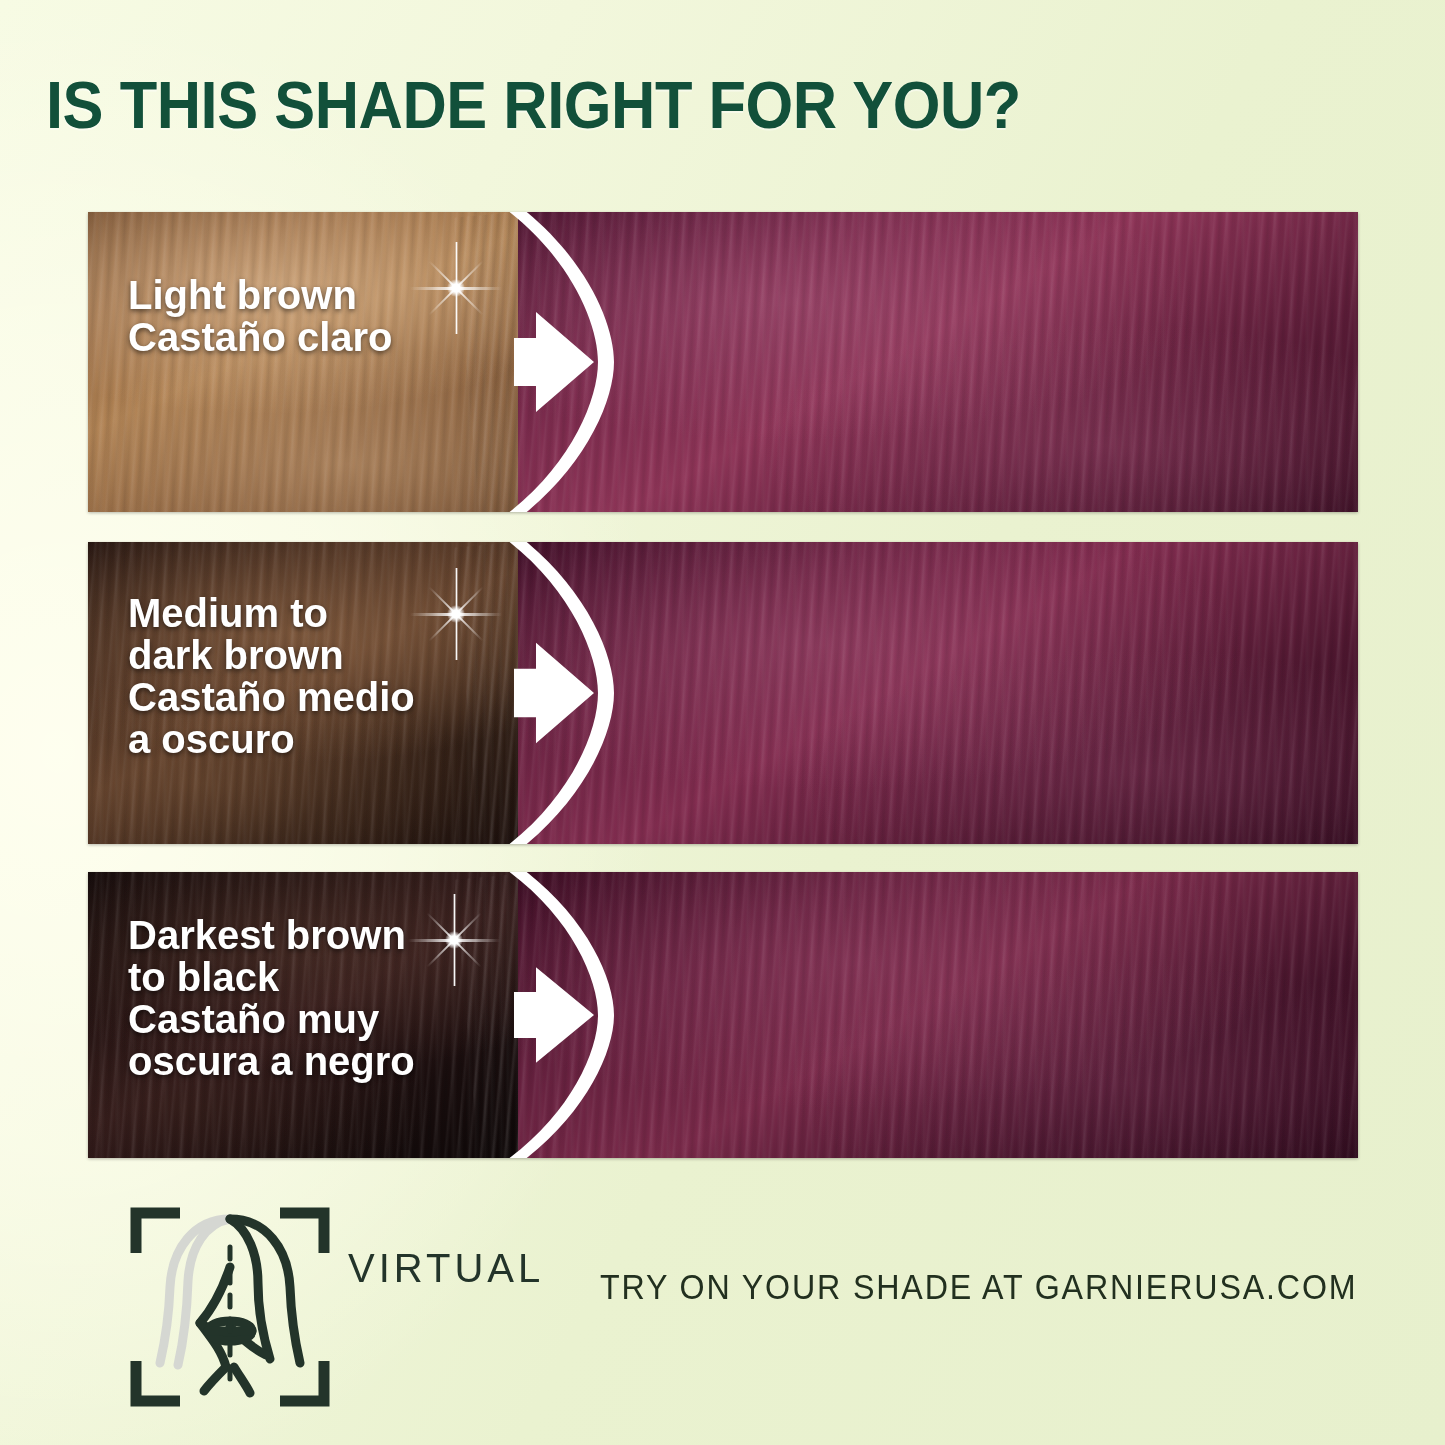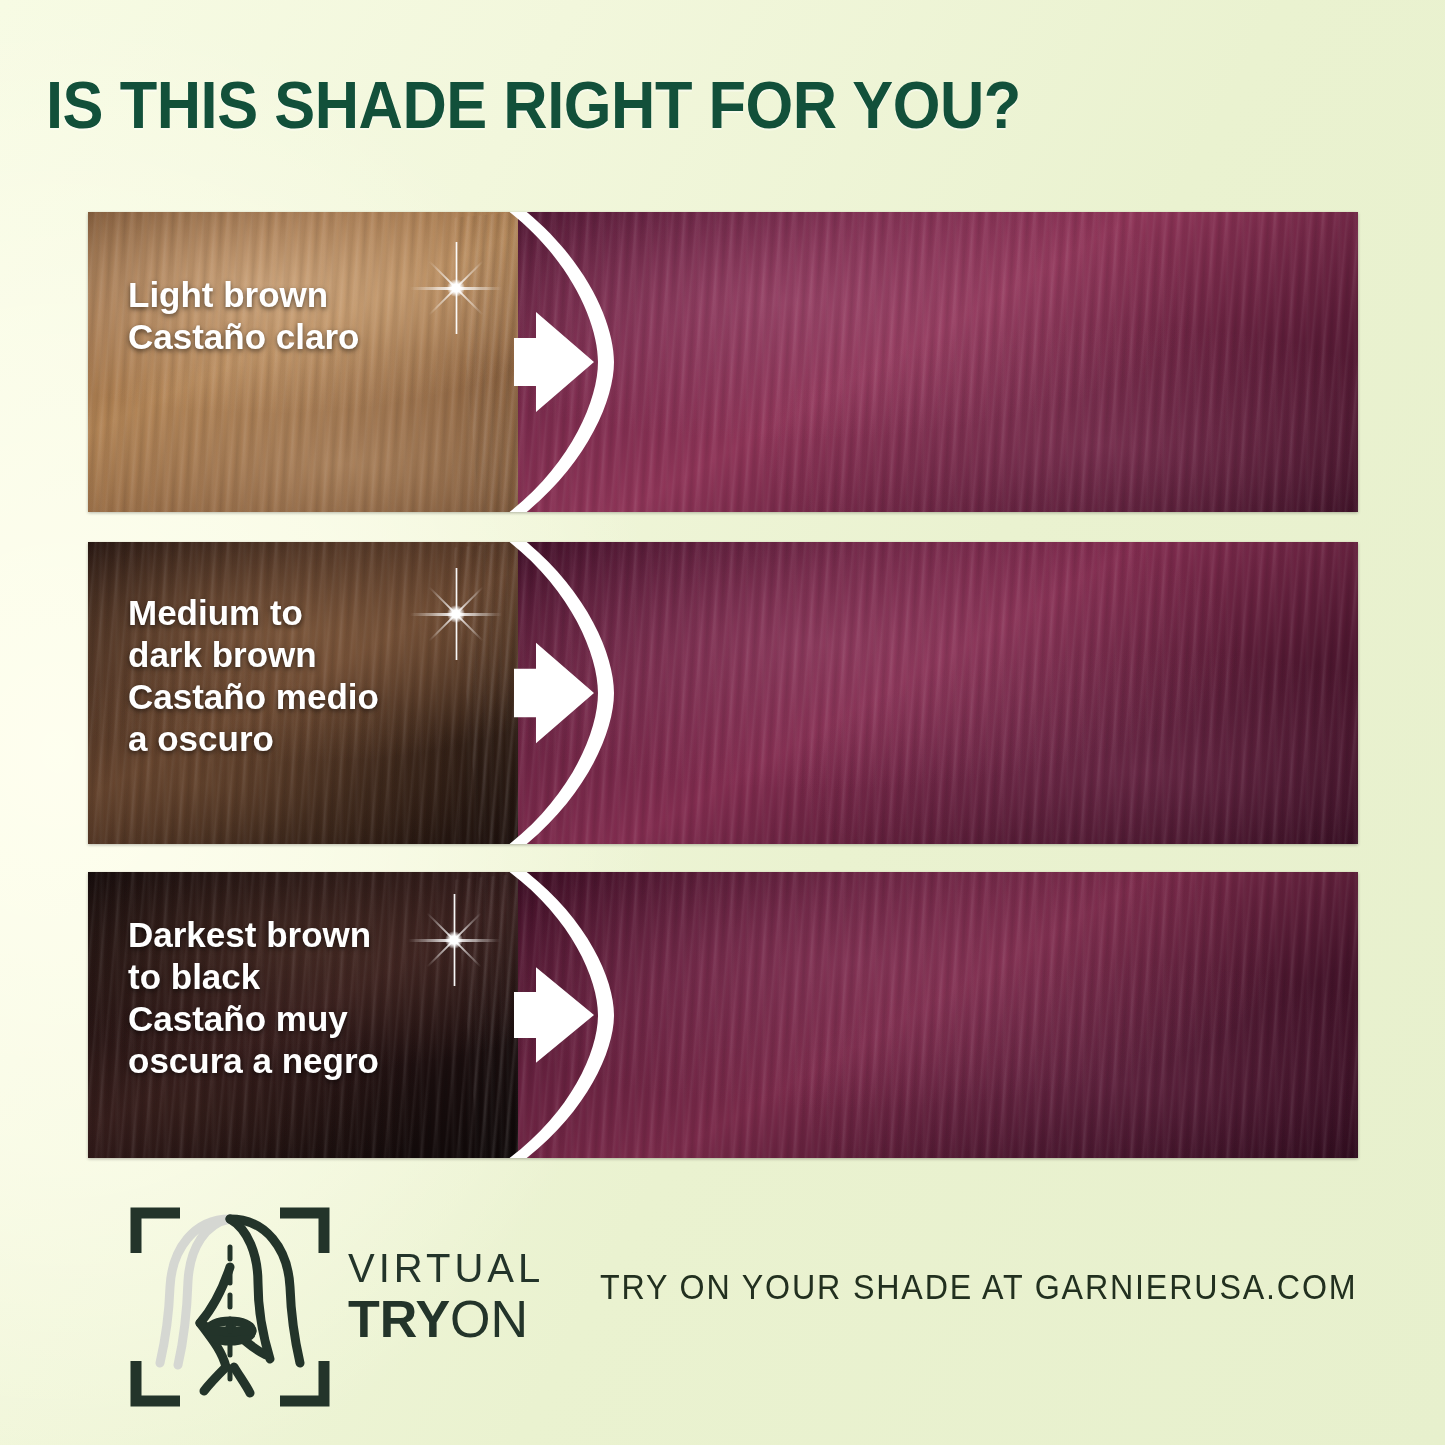--- a/index.html
+++ b/index.html
@@ -126,21 +126,21 @@
   .sparkle .ray{
     position:absolute;left:50%;top:50%;
     background:linear-gradient(to right,rgba(255,255,255,0) 0%,rgba(255,255,255,0.96) 48%,rgba(255,255,255,0.96) 52%,rgba(255,255,255,0) 100%);
     transform-origin:center center;
   }
 
   
   .label{
     position:absolute;left:40px;
     color:#ffffff;font-weight:bold;
-    font-size:35px;line-height:42px;
+    font-size:40px;line-height:42px;
     text-shadow:0 2px 5px rgba(0,0,0,0.55);
     white-space:pre-line;
   }
   #panel-0 .label{top:62px;}
   #panel-1 .label{top:50px;}
   #panel-2 .label{top:42px;}
 
   
   .footer{position:absolute;left:0;top:1185px;width:1445px;height:220px;margin-left:38px;}
 
@@ -291,19 +291,18 @@
           <path d="M 78 124 L 122 124"></path>
         </g>
         <g fill="none" stroke="#23342a" stroke-width="5" stroke-linecap="round" stroke-dasharray="12 12">
           <path d="M 100 40 L 100 178"></path>
         </g>
       </svg>
     </div>
 
     <div class="vto-words">
       <div class="vto-virtual">VIRTUAL</div>
-      <div class="vto-tryon"><span class="vto-try">TRY</span><span class="vto-on">ON</span></div>
     </div>
 
     <div class="cta">TRY ON YOUR SHADE AT GARNIERUSA.COM</div>
   </div>
 
 </div>
 
 </body></html>

